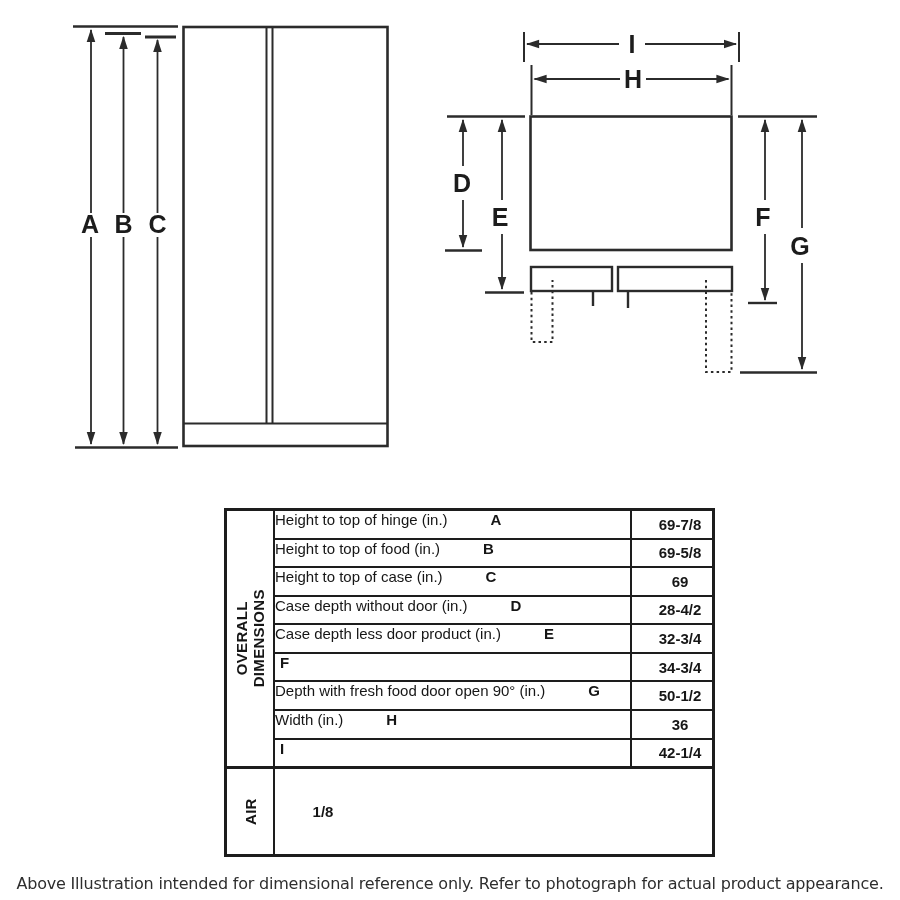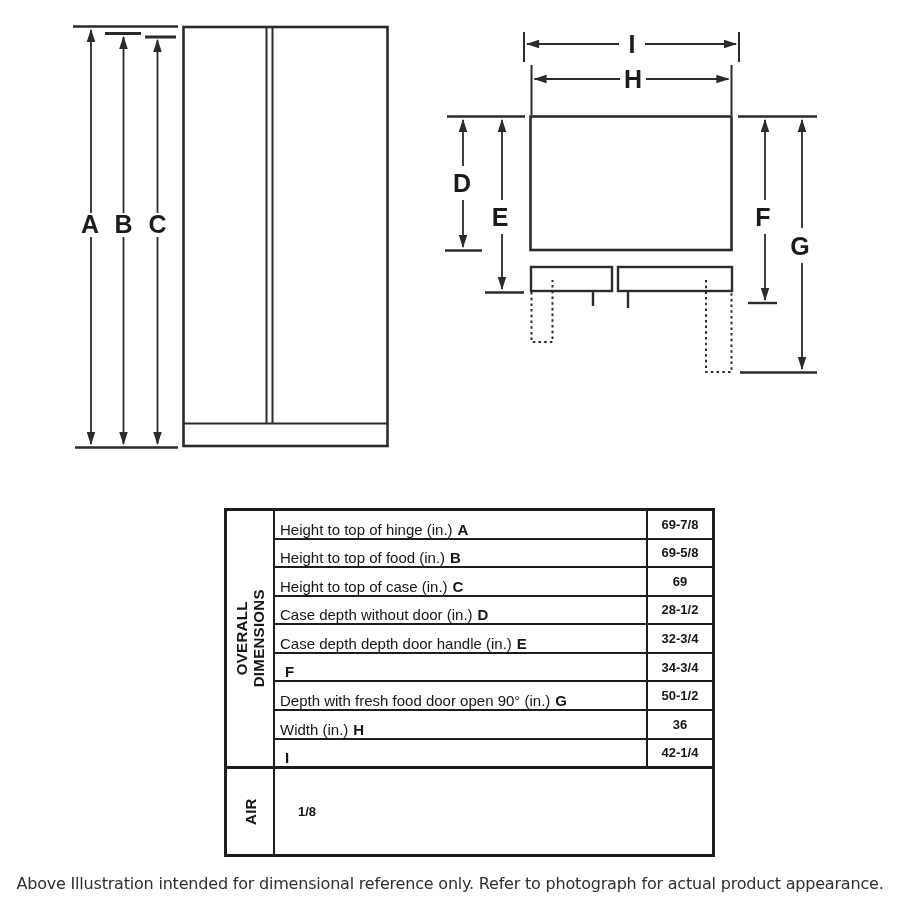--- a/index.html
+++ b/index.html
@@ -27,28 +27,28 @@
   .rot{
     transform:rotate(-90deg);white-space:nowrap;text-align:center;
     font-weight:bold;font-size:15px;line-height:1.15;letter-spacing:.3px;color:#161616;
   }
   .rot .ttl-line{display:block;}
   .rot .ttl-line:empty{display:none;}
   .rows{flex:1;display:flex;flex-direction:column;min-width:0;}
   .row{flex:1;display:flex;min-height:0;}
   .row:not(:last-child){border-bottom:2px solid #1d1d1d;}
   .cell-label{
-    flex:1;display:flex;align-items:flex-end;padding-left:5px;
+    flex:1;display:flex;align-items:flex-start;
     font-size:15px;color:#161616;border-right:2px solid #1d1d1d;
-    white-space:nowrap;overflow:hidden;
+    white-space:nowrap;overflow:hidden;gap:38px;
   }
   .cell-label b{margin-left:5px;}
   .cell-value{
     width:64px;flex:0 0 64px;display:flex;align-items:center;justify-content:center;
-    font-size:13px;font-weight:bold;color:#161616;
+    font-size:15px;font-weight:bold;color:#161616;padding-left:16px;
   }
   
   .caption{
     position:absolute;left:0;top:874px;width:900px;text-align:center;
     font-family:"DejaVu Sans",sans-serif;font-size:16px;color:#2e2e2e;
     letter-spacing:-0.2px;white-space:nowrap;
   }
 </style>
 </head>
 <body>
@@ -187,25 +187,25 @@
               <span>Height to top of case (in.)</span>
               <b>C</b>
             </div>
           <div class="cell-value">69</div>
         </div>
         <div class="row">
           <div class="cell-label">
               <span>Case depth without door (in.)</span>
               <b>D</b>
             </div>
-          <div class="cell-value">28-1/2</div>
-        </div>
-        <div class="row">
-          <div class="cell-label">
-              <span>Case depth depth door handle (in.)</span>
+          <div class="cell-value">28-4/2</div>
+        </div>
+        <div class="row">
+          <div class="cell-label">
+              <span>Case depth less door product (in.)</span>
               <b>E</b>
             </div>
           <div class="cell-value">32-3/4</div>
         </div>
         <div class="row">
           <div class="cell-label">
               <b>F</b>
             </div>
           <div class="cell-value">34-3/4</div>
         </div>

